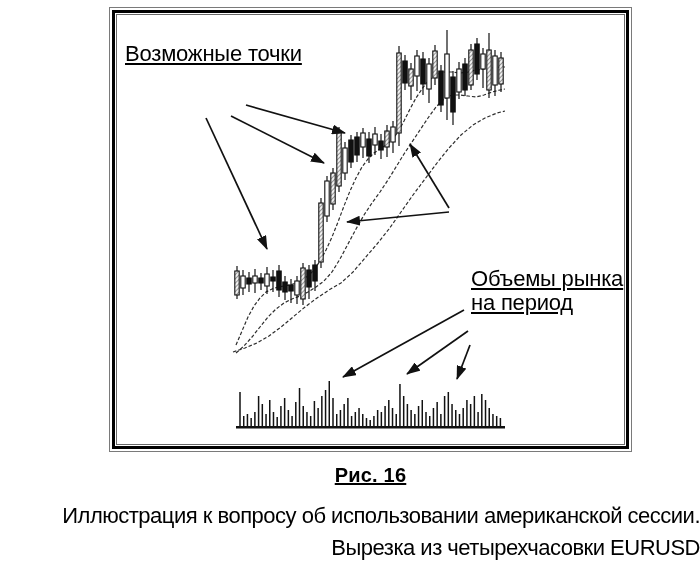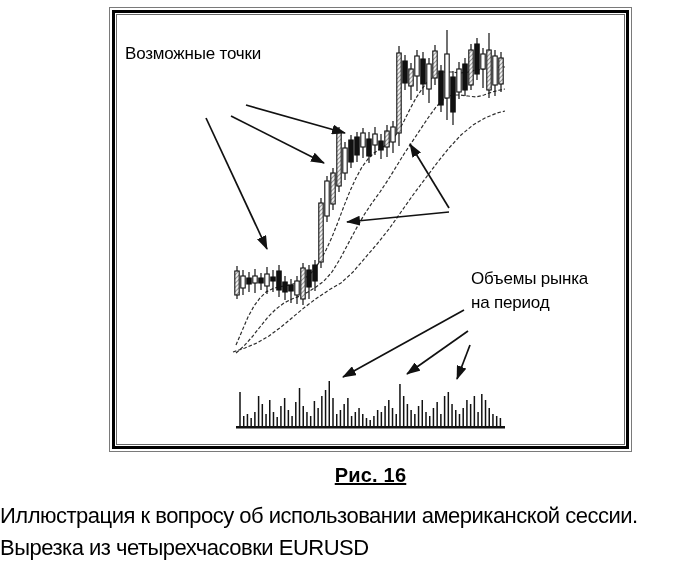--- a/index.html
+++ b/index.html
@@ -7,27 +7,27 @@
     width:700px;height:564px;background:#ffffff;position:relative;overflow:hidden;
     font-family:"Liberation Sans", sans-serif;color:#000;
   }
   .figure-box{
     position:absolute;left:112px;top:10px;width:517px;height:439px;
     box-sizing:border-box;border:3px solid #000;outline:1px solid #7a7a7a;outline-offset:2px;
     background:#fff;
   }
   .figure-inner{position:absolute;inset:1px;border:1px solid #686868;}
   .chart-svg{position:absolute;left:0;top:0;width:100%;height:100%;display:block;}
-  .ann{position:absolute;font-size:17px;line-height:24px;letter-spacing:-0.2px;white-space:nowrap;}
+  .ann{position:absolute;font-size:22px;line-height:24px;letter-spacing:-0.2px;white-space:nowrap;text-decoration:underline;}
   .fig-label{
     position:absolute;left:112px;top:464px;width:517px;text-align:center;
     font-size:20px;font-weight:bold;letter-spacing:0.2px;text-decoration:underline;
   }
   .caption-line{
-    position:absolute;left:0;width:700px;text-align:left;
+    position:absolute;left:0;width:700px;text-align:right;
     font-size:22px;letter-spacing:-0.5px;
   }
   .caption-line1{top:503px;}
   .caption-line2{top:535px;}
 </style>
 </head>
 <body>
 
 <div class="figure-box">
   <div class="figure-inner">

